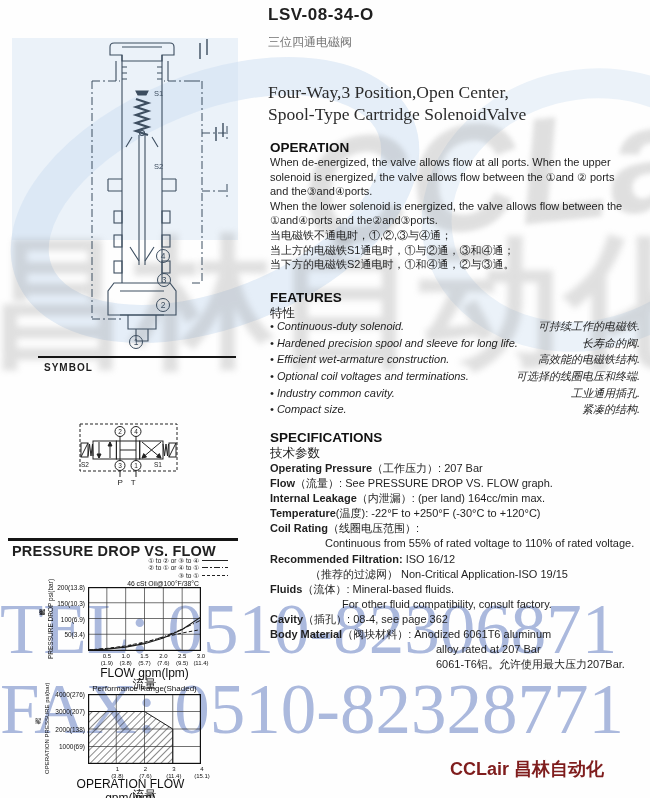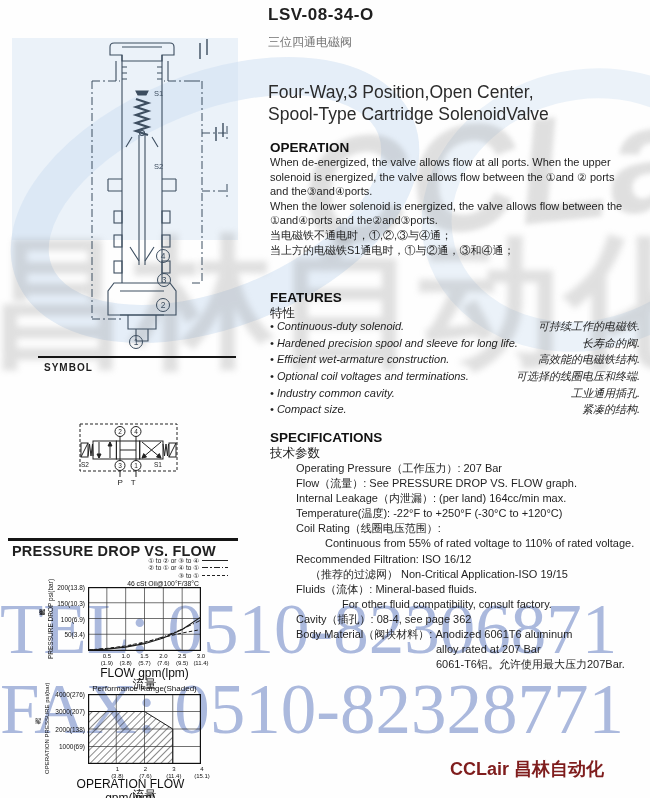--- a/index.html
+++ b/index.html
@@ -14,29 +14,29 @@
   .wm-brand-zh{left:-12px;top:208px;font-size:142px;font-weight:bold;letter-spacing:2px;
             color:#8a8a8a;opacity:.26;filter:blur(3px);}
   .wm-tel{left:0px;top:589px;width:652px;font-family:"Liberation Serif",serif;font-size:71px;
             color:#97a8d6;opacity:.8;letter-spacing:0px;}
   .wm-fax{left:0px;top:669px;width:652px;font-family:"Liberation Serif",serif;font-size:71px;
             color:#97a8d6;opacity:.8;}
   .content{position:relative;z-index:1;}
   
   .model{left:268px;top:5px;font-size:17px;font-weight:bold;letter-spacing:.5px;text-align:center;}
   .model-zh{left:268px;top:34px;font-size:12px;color:#737373;}
-  .subtitle{left:268px;top:81px;font-size:17.5px;line-height:22px;color:#2b2b2b;}
+  .subtitle{left:268px;top:81px;font-size:17.5px;line-height:22px;color:#2b2b2b;font-family:Liberation Serif, serif;}
   .h1{font-size:13.5px;font-weight:bold;color:#111;}
   .h1zh{font-size:12.5px;color:#1a1a1a;}
   .bodytxt{font-size:11px;line-height:14.6px;white-space:nowrap;}
   .feat-row{display:flex;justify-content:space-between;font-size:11px;line-height:11.5px;
             margin-bottom:5.2px;white-space:nowrap;}
   .feat-en::before{content:"• ";}
   .spec-line{font-size:11px;line-height:15.1px;white-space:nowrap;}
-  .spec-label{font-weight:normal;margin-left:26px;}
+  .spec-label{font-weight:bold;}
   .ind1{padding-left:55px;} .ind2{padding-left:40px;} .ind3{padding-left:72px;} .ind4{padding-left:166px;}
   .rule{position:absolute;background:#151515;}
   .symbol-label{left:44px;top:362px;font-size:10px;letter-spacing:1px;font-weight:700;}
   
   .chart-title{left:12px;top:543px;font-size:14.5px;font-weight:bold;letter-spacing:.2px;}
   .legend{left:98px;top:557px;width:130px;font-size:6.5px;line-height:7.4px;color:#111;}
   .legend-row{display:flex;justify-content:flex-end;align-items:center;gap:3px;}
   .lsamp{display:inline-block;width:26px;height:2px;}
   .lsamp.solid{background:linear-gradient(#222,#222) 0 40%/100% 1.2px no-repeat;}
   .lsamp.dashdot{background:repeating-linear-gradient(90deg,#222 0 6px,transparent 6px 8px,#222 8px 9.5px,transparent 9.5px 11.5px) 0 40%/100% 1.2px no-repeat;}
@@ -276,20 +276,21 @@
 
     <div class="abs h1" style="left:270px;top:140px;">OPERATION</div>
     <div class="abs" style="left:270px;top:155px;width:378px;">
       <div class="bodytxt">When de-energized, the valve allows flow at all ports. When the upper</div>
       <div class="bodytxt">solenoid is energized, the valve allows flow between the ①and ② ports</div>
       <div class="bodytxt">and the③and④ports.</div>
       <div class="bodytxt">When the lower solenoid is energized, the valve allows flow between the</div>
       <div class="bodytxt">①and④ports and the②and③ports.</div>
       <div class="bodytxt">当电磁铁不通电时，①,②,③与④通；</div>
       <div class="bodytxt">当上方的电磁铁S1通电时，①与②通，③和④通；</div>
+      <div class="bodytxt">当下方的电磁铁S2通电时，①和④通，②与③通。</div>
     </div>
 
     <div class="abs h1" style="left:270px;top:290px;">FEATURES</div>
     <div class="abs h1zh" style="left:270px;top:305px;">特性</div>
     <div class="abs" style="left:270px;top:321px;width:370px;font-style:italic;">
       <div class="feat-row">
         <span class="feat-en">Continuous-duty solenoid.</span>
         <span>可持续工作的电磁铁.</span>
         </div>
       <div class="feat-row">

